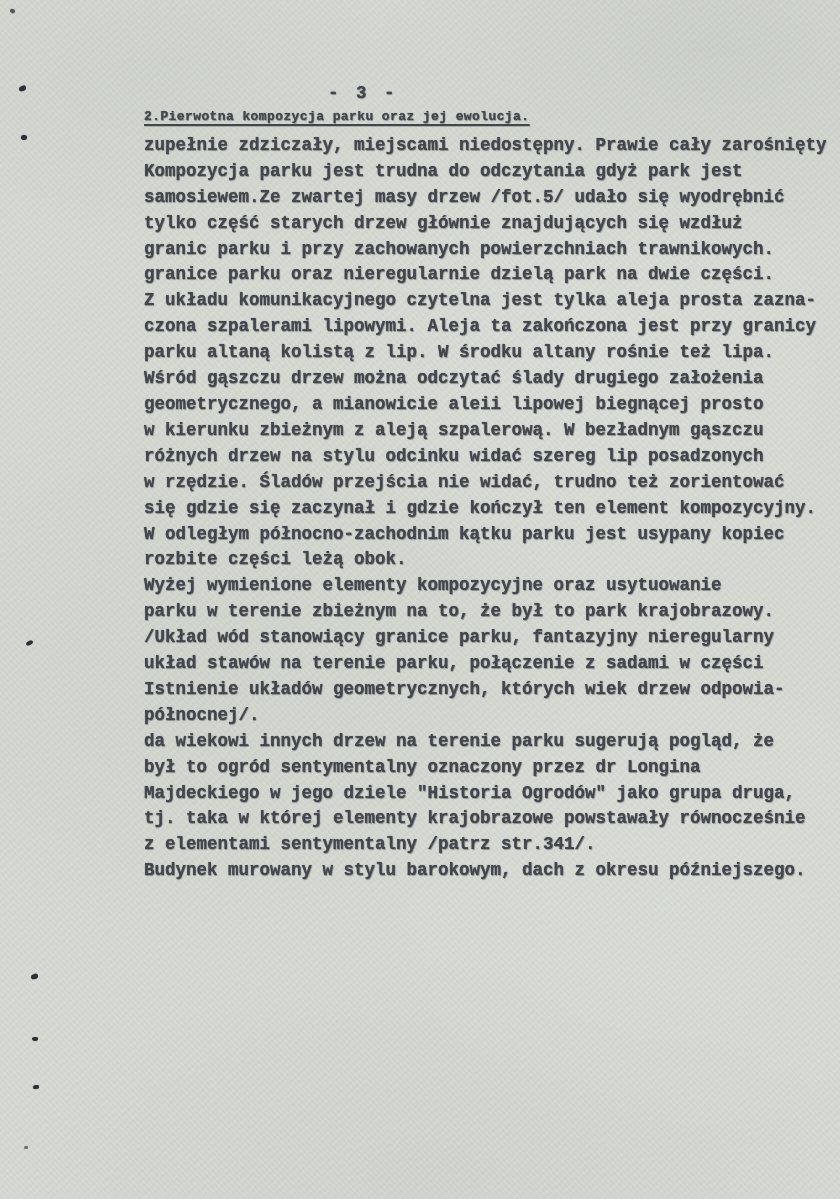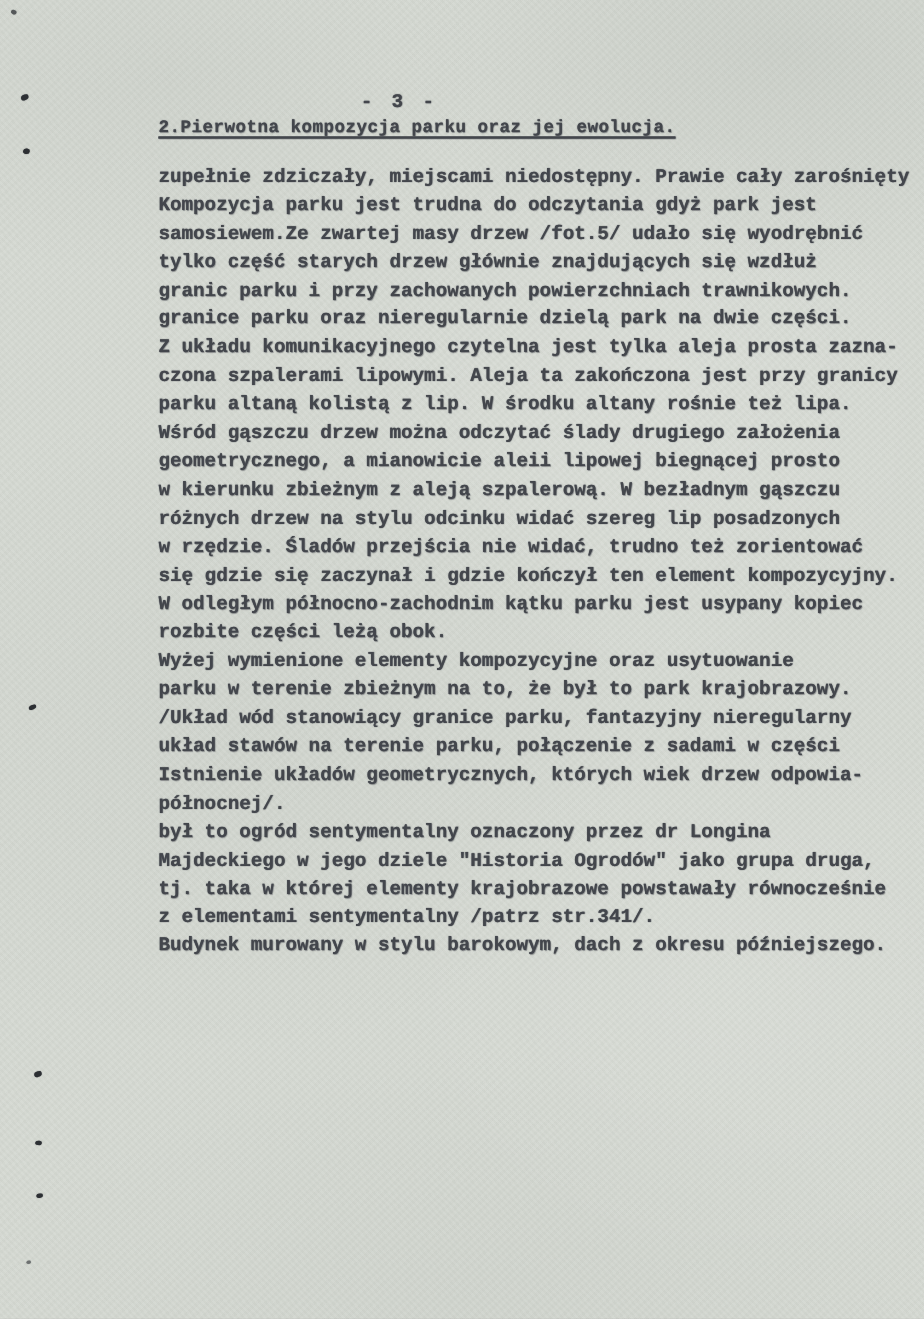--- a/index.html
+++ b/index.html
@@ -40,28 +40,28 @@
     letter-spacing: 3.5px;
     white-space: pre;
   }
   .text-block {
     position: absolute;
     left: 144px;
     top: 104px;
     width: 696px;
   }
   .heading {
-    font-size: 16px;
+    font-size: 13px;
     line-height: 25.9px;
     letter-spacing: 0.4px;
     white-space: pre;
     text-decoration: underline;
     text-decoration-thickness: 2px;
     text-underline-offset: 4px;
-    margin-bottom: 19px;
+    margin-bottom: 3px;
   }
   .body-lines .text-line {
     font-size: 17.5px;
     line-height: 25.9px;
     white-space: pre;
   }
   
   .speck {
     position: absolute;
     background: #2c2f33;
@@ -112,20 +112,21 @@
         <div class="text-line ink">w rzędzie. Śladów przejścia nie widać, trudno też zorientować</div>
         <div class="text-line ink">się gdzie się zaczynał i gdzie kończył ten element kompozycyjny.</div>
         <div class="text-line ink">W odległym północno-zachodnim kątku parku jest usypany kopiec</div>
         <div class="text-line ink">rozbite części leżą obok.</div>
         <div class="text-line ink">Wyżej wymienione elementy kompozycyjne oraz usytuowanie</div>
         <div class="text-line ink">parku w terenie zbieżnym na to, że był to park krajobrazowy.</div>
         <div class="text-line ink">/Układ wód stanowiący granice parku, fantazyjny nieregularny</div>
         <div class="text-line ink">układ stawów na terenie parku, połączenie z sadami w części</div>
         <div class="text-line ink">Istnienie układów geometrycznych, których wiek drzew odpowia-</div>
         <div class="text-line ink">północnej/.</div>
+        <div class="text-line ink">da wiekowi innych drzew na terenie parku sugerują pogląd, że</div>
         <div class="text-line ink">był to ogród sentymentalny oznaczony przez dr Longina</div>
         <div class="text-line ink">Majdeckiego w jego dziele "Historia Ogrodów" jako grupa druga,</div>
         <div class="text-line ink">tj. taka w której elementy krajobrazowe powstawały równocześnie</div>
         <div class="text-line ink">z elementami sentymentalny /patrz str.341/.</div>
         <div class="text-line ink">Budynek murowany w stylu barokowym, dach z okresu późniejszego.</div>
       </div>
   </div>
 
 </div>
 

